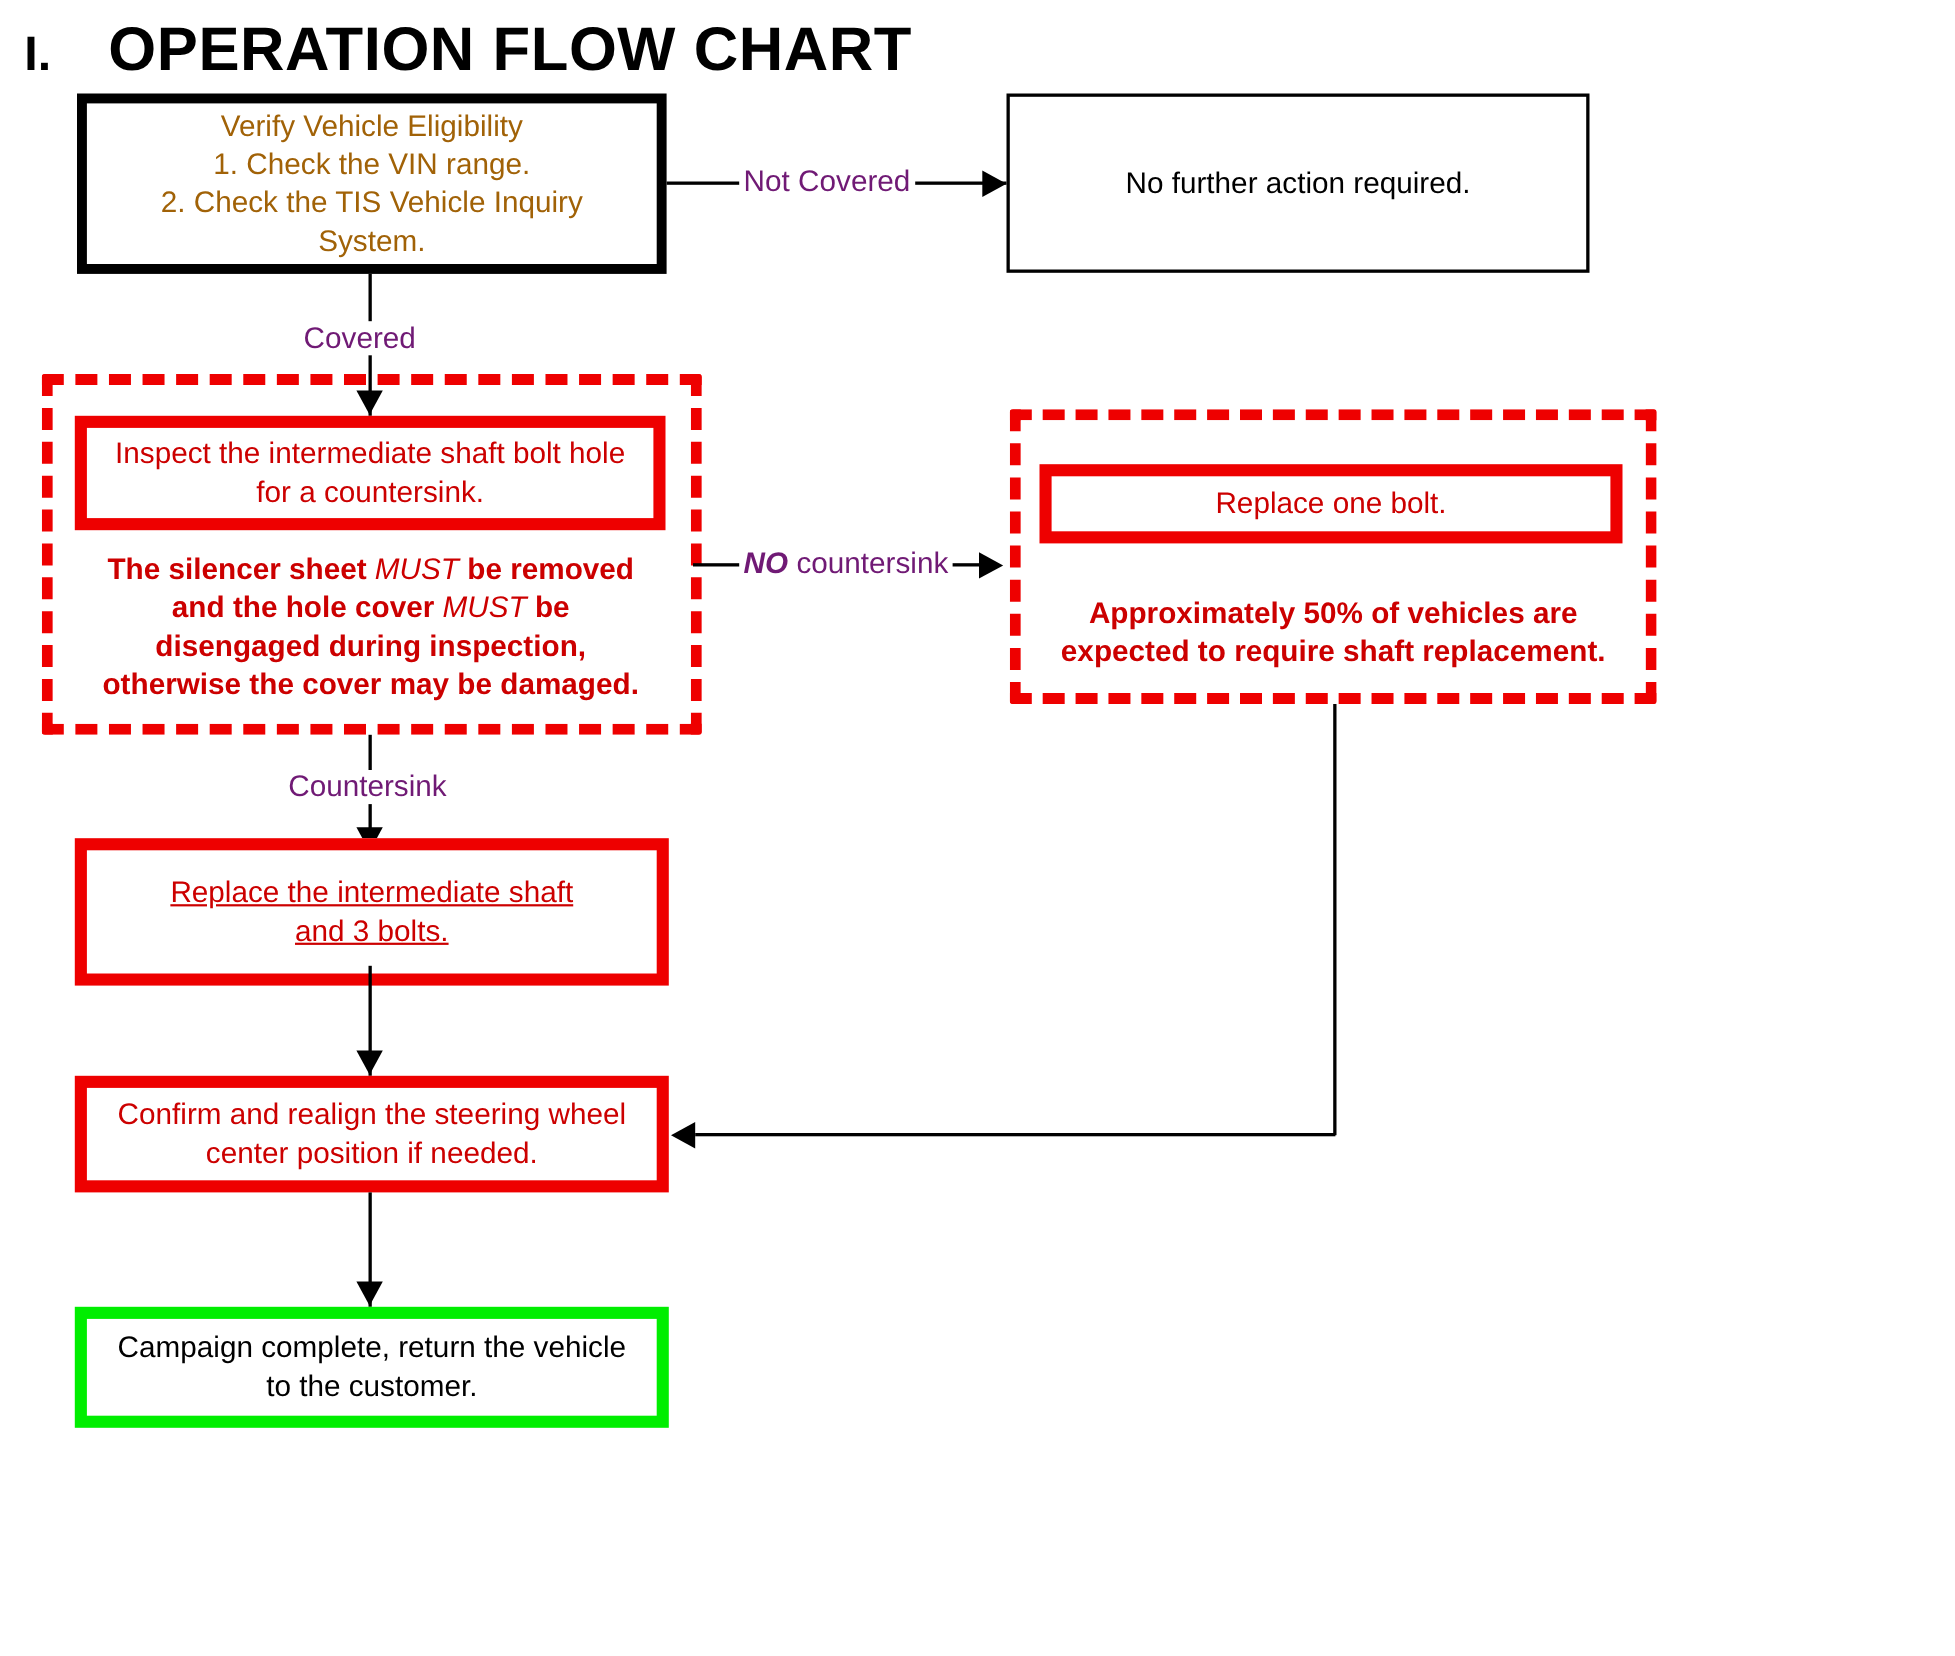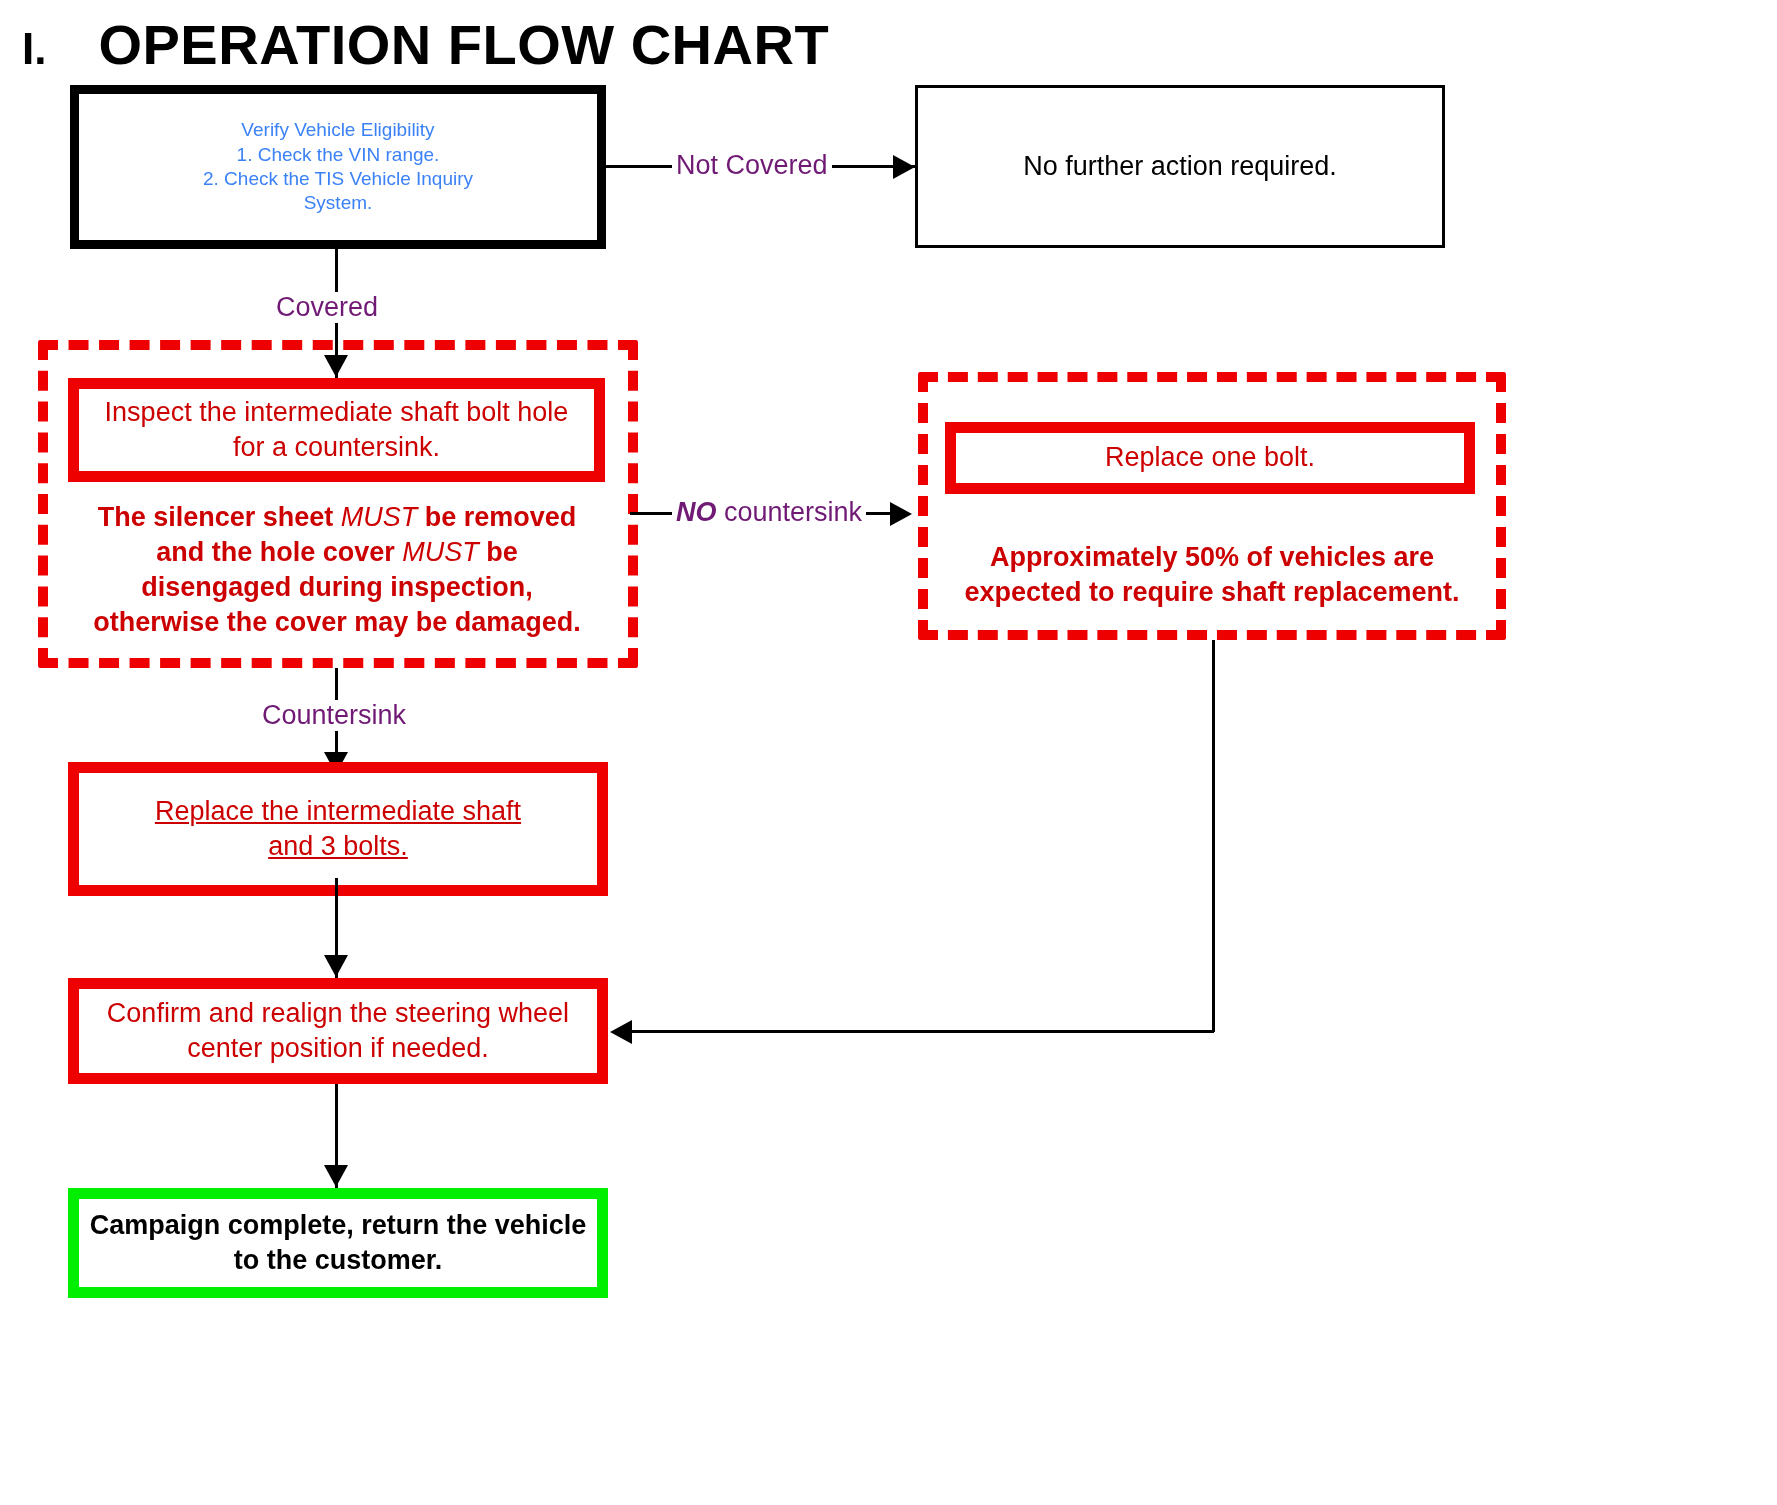--- a/index.html
+++ b/index.html
@@ -12,21 +12,21 @@
   #title-row{position:absolute;left:22px;top:12px;display:flex;align-items:baseline;}
   #title-num{font-size:44px;font-weight:bold;color:#000;letter-spacing:0px;}
   #title-text{font-size:56px;font-weight:bold;color:#000;margin-left:52px;letter-spacing:0.5px;}
 
   
   .node{position:absolute;box-sizing:border-box;display:flex;align-items:center;
         justify-content:center;text-align:center;background:#ffffff;}
   .node .txt{display:block;width:100%;padding:0 10px;box-sizing:border-box;}
 
   
-  .node.black{border:9px solid #000000;color:#3b82f6;font-size:19px;line-height:1.28;}
+  .node.black{border:9px solid #000000;color:#a16207;font-size:27px;line-height:1.28;}
   
   .node.thin{border:3px solid #000000;color:#000;font-size:27px;line-height:1.28;}
   
   .node.red{border:11px solid #ee0000;color:#cc0000;font-size:27px;line-height:1.30;}
   
   .node.green{border:11px solid #00ee00;color:#000000;font-size:27px;line-height:1.30;}
 
   
   .dashed-box{position:absolute;box-sizing:border-box;background:transparent;
               border:10px dashed #ee0000;border-radius:3px;}
@@ -134,20 +134,20 @@
     </span>
   </div>
 
   <div class="ln v" style="left:1212px;top:640px;height:392px;"></div>
   <div class="ln h" style="left:632px;top:1030px;width:582px;"></div>
   <div class="arrow left" style="left:610px;top:1020px;"></div>
 
   <div class="ln v" style="left:335px;top:1084px;height:106px;"></div>
   <div class="arrow down" style="left:324px;top:1165px;"></div>
 
-  <div class="node green" style="left:68px;top:1188px;width:540px;height:110px;font-weight:bold;">
+  <div class="node green" style="left:68px;top:1188px;width:540px;height:110px;">
     <span class="txt">
       <span>Campaign complete, return the vehicle</span><br>
       <span>to the customer.</span>
     </span>
   </div>
 
 </div>
 
 </body></html>

